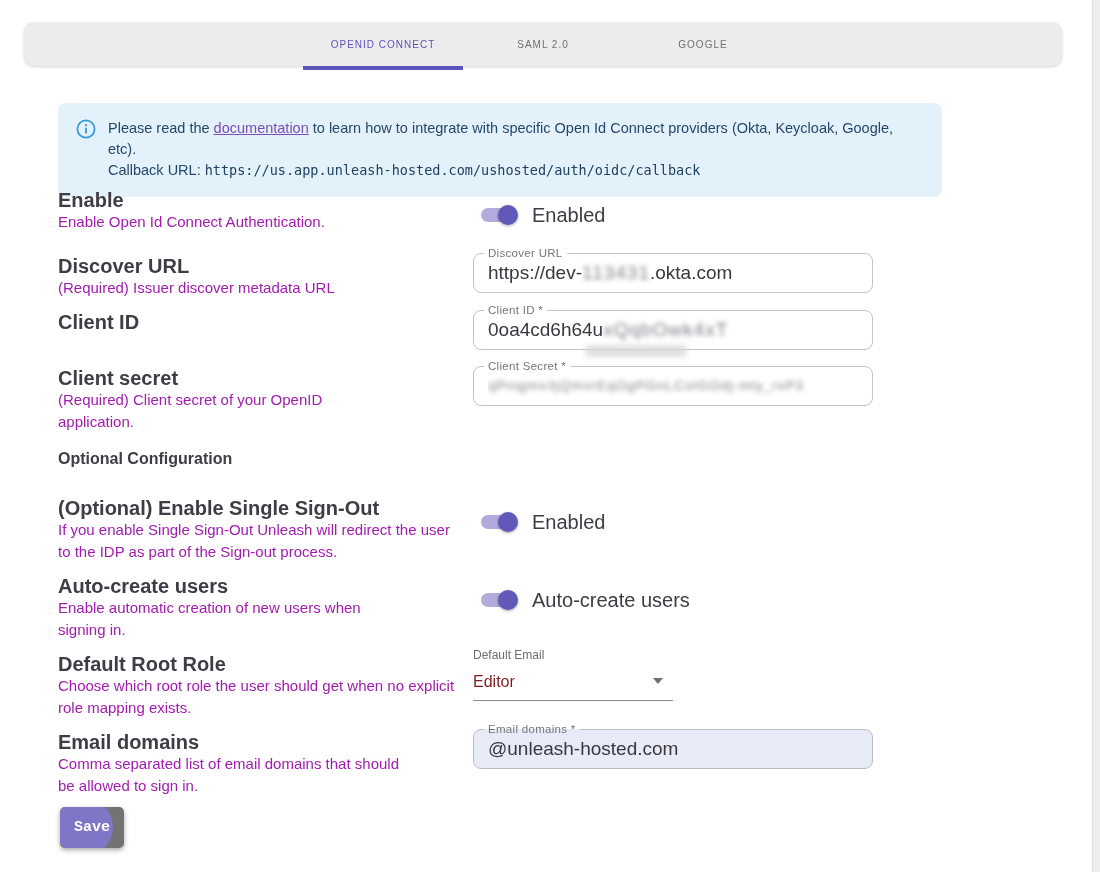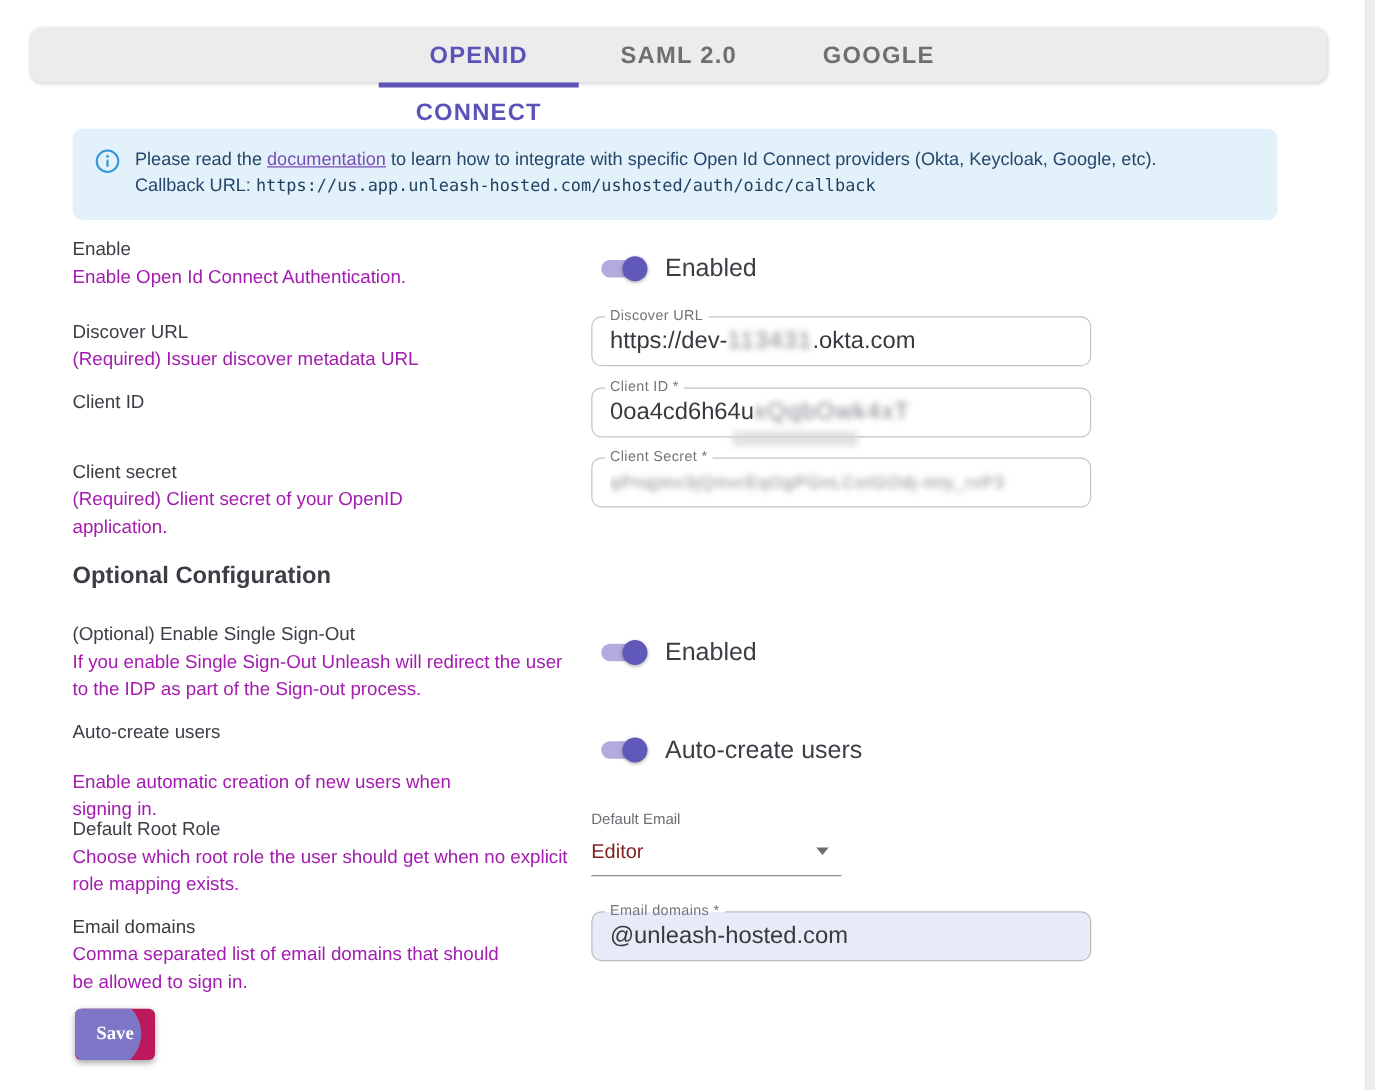--- a/index.html
+++ b/index.html
@@ -9,42 +9,42 @@
   
   .scrollbar-track { position:absolute; right:0; top:0; width:8px; height:872px;
                      background:#eeeeee; border-left:1px solid #e2e2e2; }
 
   
   .tabbar { position:absolute; left:24px; top:22px; width:1038px; height:44px;
             background:#ececec; border-radius:10px;
             box-shadow:0 1px 3px rgba(0,0,0,0.18);
             display:flex; justify-content:center; }
   .tab { width:160px; height:44px; line-height:46px; text-align:center;
-         font-size:19px; font-weight:bold; letter-spacing:1px; color:#6f6f6f;
+         font-size:10px; font-weight:normal; letter-spacing:1px; color:#6f6f6f;
          position:relative; cursor:pointer; text-transform:uppercase; }
   .tab.active { color:#5c53b8; }
   .tab.active .tab-underline { position:absolute; left:0; bottom:-4px; width:100%;
          height:4px; background:#5c53b8; }
 
   
-  .banner { position:absolute; left:58px; top:103px; width:964px;
+  .banner { position:absolute; left:58px; top:103px; width:884px;
             background:#e3f1fa; border-radius:8px; padding:15px 18px 16px 18px;
             display:flex; gap:12px; }
   .banner-icon { flex:0 0 20px; padding-top:1px; }
   .banner-text { font-size:14.5px; line-height:21px; color:#25476b; }
   .banner a { color:#7a4cb5; text-decoration:underline; cursor:pointer; }
   .mono { font-family:"DejaVu Sans Mono", monospace; font-size:13.5px; color:#20415f; }
 
   
   .lblock { position:absolute; left:58px; width:402px; color:#45434b; }
-  .lblock h3 { font-size:15px; line-height:22px; font-weight:normal; color:#3e3c44; }
+  .lblock h3 { font-size:20px; line-height:22px; font-weight:bold; color:#3e3c44; }
   .lblock p  { font-size:15px; line-height:22px; color:#a21caf; }
-  .section-heading { position:absolute; left:58px; top:450px; font-size:19px;
+  .section-heading { position:absolute; left:58px; top:450px; font-size:16px;
                      font-weight:bold; color:#3e3c44; }
-  .w300 p { max-width:300px; } .w340 p { max-width:340px;margin-top:18px; } .w345 p { max-width:345px; }
+  .w300 p { max-width:300px; } .w340 p { max-width:340px; } .w345 p { max-width:345px; }
 
   
   .toggle-row { position:absolute; left:478px; display:flex; align-items:center; }
   .switch { position:relative; width:40px; height:24px; cursor:pointer; }
   .switch .track { position:absolute; left:3px; top:5px; width:34px; height:14px;
                    border-radius:7px; background:#b2abdd; }
   .switch .thumb { position:absolute; right:0; top:2px; width:20px; height:20px;
                    border-radius:50%; background:#6059ba;
                    box-shadow:0 1px 3px rgba(0,0,0,0.35); }
   .toggle-label { margin-left:14px; font-size:20px; color:#3e3c44; }
@@ -67,22 +67,22 @@
   .select { position:absolute; left:473px; width:200px; cursor:pointer; }
   .select .slabel { font-size:12px; color:#6d6c73; line-height:14px; }
   .select .svalue { font-size:16px; color:#7f1d1d; line-height:24px; margin-top:8px; }
   .select .srule  { border-bottom:1px solid #8e8d94; margin-top:6px; }
   .select .arrow  { position:absolute; right:10px; top:30px; width:0; height:0;
                     border-left:5px solid transparent; border-right:5px solid transparent;
                     border-top:6px solid #6e6e6e; }
 
   
   .save-btn { position:absolute; left:60px; top:807px; width:64px; height:41px;
-              border:none; border-radius:5px; background:#be185d; color:#ffffff;
-              font-family:Liberation Serif, serif; font-size:15px; font-weight:bold;
+              border:none; border-radius:5px; background:#737373; color:#ffffff;
+              font-family:Liberation Mono, monospace; font-size:15px; font-weight:bold;
               cursor:pointer; box-shadow:0 2px 5px rgba(0,0,0,0.35);
               position:absolute; overflow:hidden; }
   .save-btn .ripple { position:absolute; left:-5px; top:-9px; width:58px; height:58px;
               border-radius:50%; background:#7e77c8; }
   .save-btn .btn-label { position:relative; z-index:1; }
 </style>
 </head>
 <body>
 
 <div class="scrollbar-track"></div>

